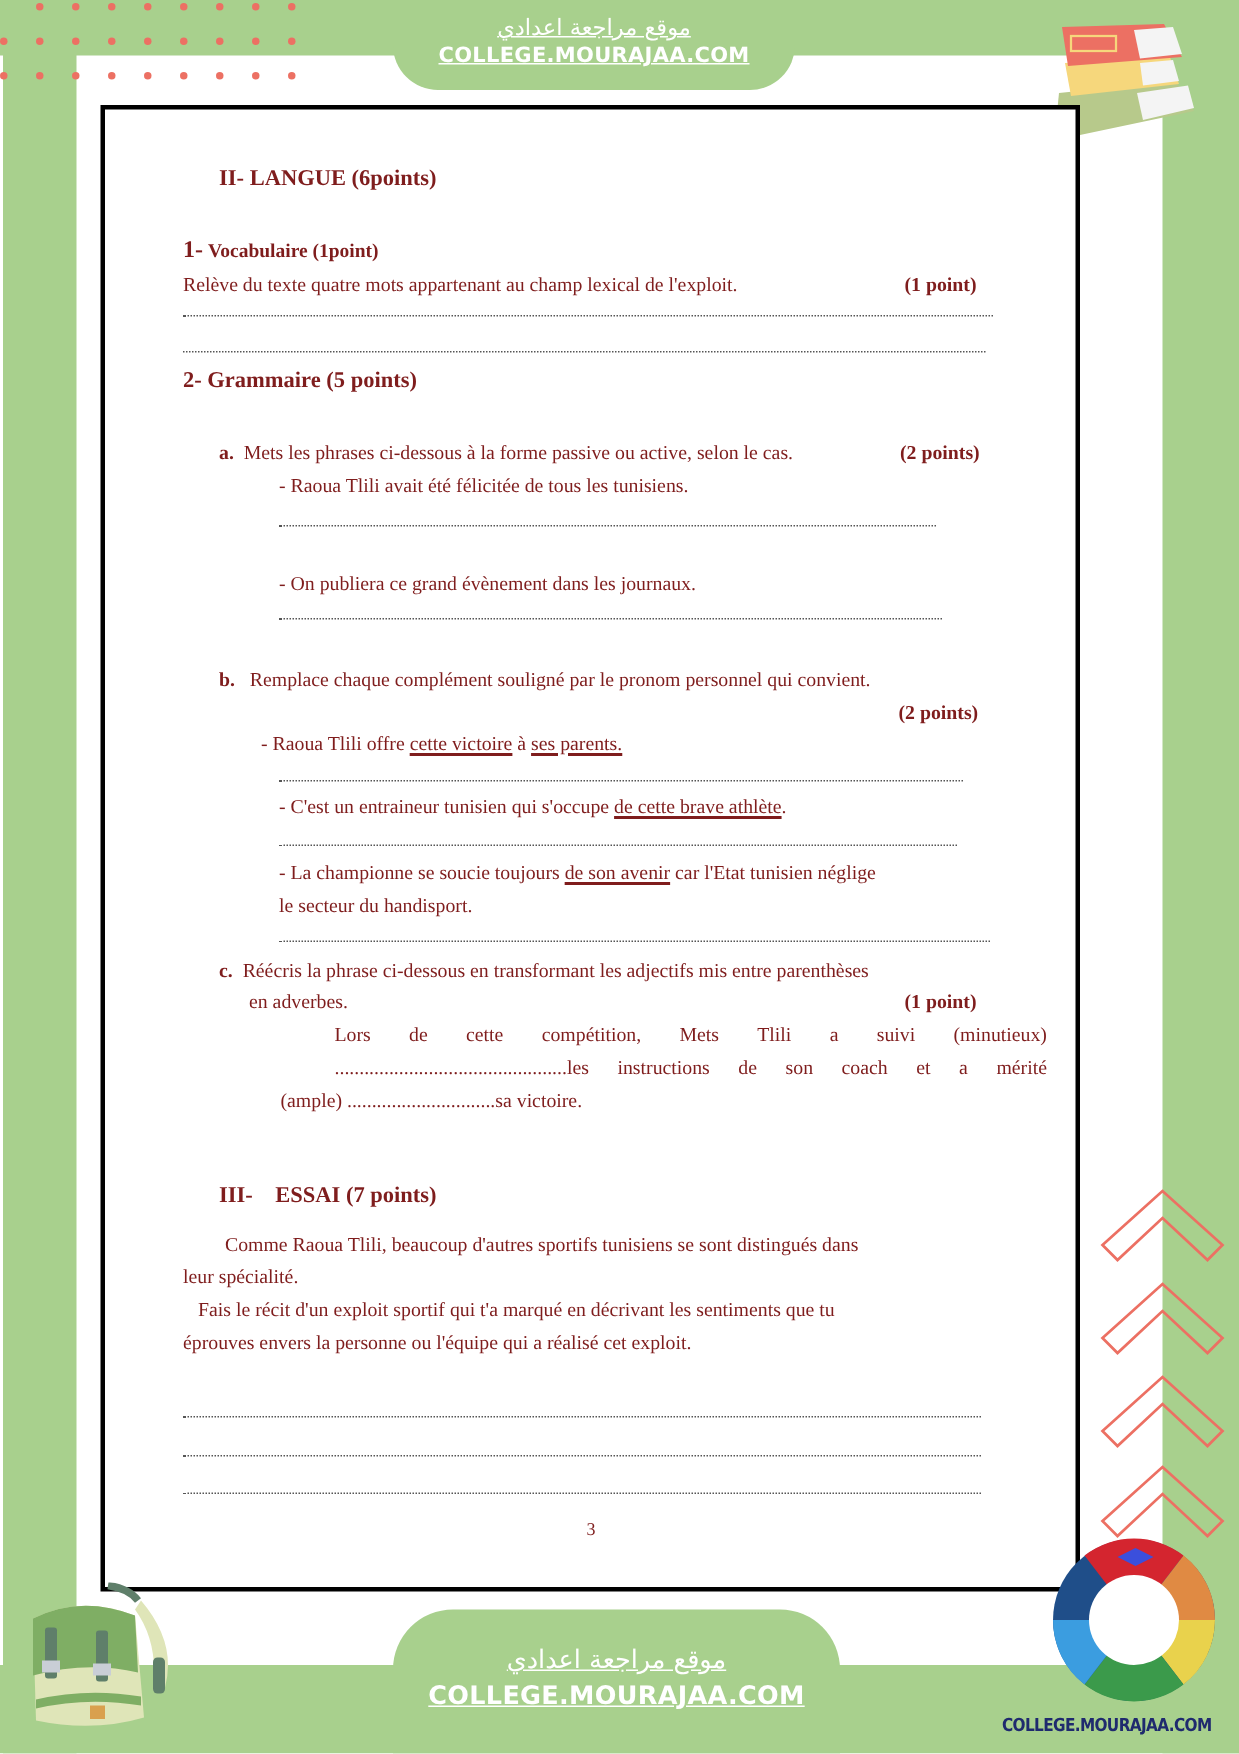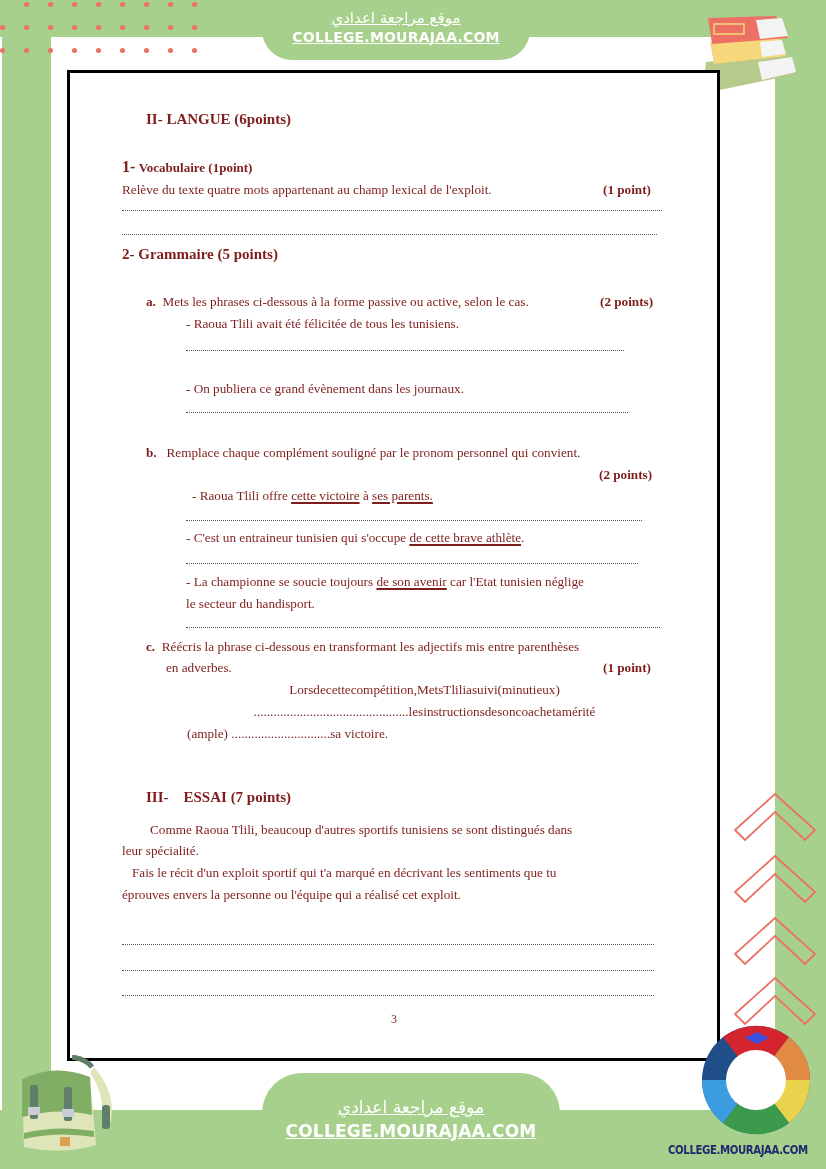--- a/index.html
+++ b/index.html
@@ -16,21 +16,21 @@
   .tab-url { font-family:"DejaVu Sans", sans-serif; font-size:14px; font-weight:bold; text-decoration:underline; letter-spacing:0.2px; line-height:18px; }
   .tab-bottom .tab-ar { padding-top:22px; font-size:17px; line-height:24px; }
   .tab-bottom .tab-url { font-size:17px; line-height:24px; }
   #doc { position:absolute; left:67px; top:70px; width:647px; height:985px; border:3px solid #000; background:#fff; }
   .t { position:absolute; font-size:13.2px; color:#7f1d1d; white-space:nowrap; }
   .b { font-weight:bold; }
   .h1 { font-size:15px; font-weight:bold; }
   .h2 { font-size:15px; font-weight:bold; }
   .dl { position:absolute; border-bottom:1.6px dotted #555; height:0; }
   .u { text-decoration:underline; text-decoration-thickness:2px; text-underline-offset:2px; }
-  .just { display:flex; justify-content:center; }
+  .just { display:flex; justify-content:space-between;margin-left:36px; }
   .chev { position:absolute; }
   .logo-url { position:absolute; left:668px; top:1143px; font-family:"DejaVu Sans", sans-serif; font-weight:bold; font-size:12px; color:#1f2a6e; letter-spacing:-0.5px; transform:scaleX(0.85); transform-origin:left; }
 </style>
 </head>
 <body>
 
 <div class="green" id="top-band"></div>
 <div class="green" id="left-band"></div>
 <div class="green" id="right-band"></div>
 <div class="green" id="bottom-band"></div>
@@ -102,21 +102,21 @@
 <div class="t" style="left:186px;top:316px">- Raoua Tlili avait été félicitée de tous les tunisiens.</div>
 <div class="dl" style="left:186px;top:350px;width:438px"></div>
 <div class="t" style="left:186px;top:381px">- On publiera ce grand évènement dans les journaux.</div>
 <div class="dl" style="left:186px;top:412px;width:442px"></div>
 
 <div class="t" style="left:146px;top:445px">
   <span class="b">b.</span>&nbsp;&nbsp;
   <span>Remplace chaque complément souligné par le pronom personnel qui convient.</span>
 </div>
 <div class="t b" style="left:599px;top:467px">(2 points)</div>
-<div class="t" style="left:192px;top:488px">
+<div class="t" style="left:174px;top:488px">
   <span>- Raoua Tlili offre </span><span class="u">cette victoire</span><span> à </span><span class="u">ses parents.</span>
 </div>
 <div class="dl" style="left:186px;top:520px;width:456px"></div>
 <div class="t" style="left:186px;top:530px">
   <span>- C'est un entraineur tunisien qui s'occupe </span><span class="u">de cette brave athlète</span><span>.</span>
 </div>
 <div class="dl" style="left:186px;top:563px;width:452px"></div>
 <div class="t" style="left:186px;top:574px">
   <span>- La championne se soucie toujours </span><span class="u">de son avenir</span><span> car l'Etat tunisien néglige</span>
 </div>

